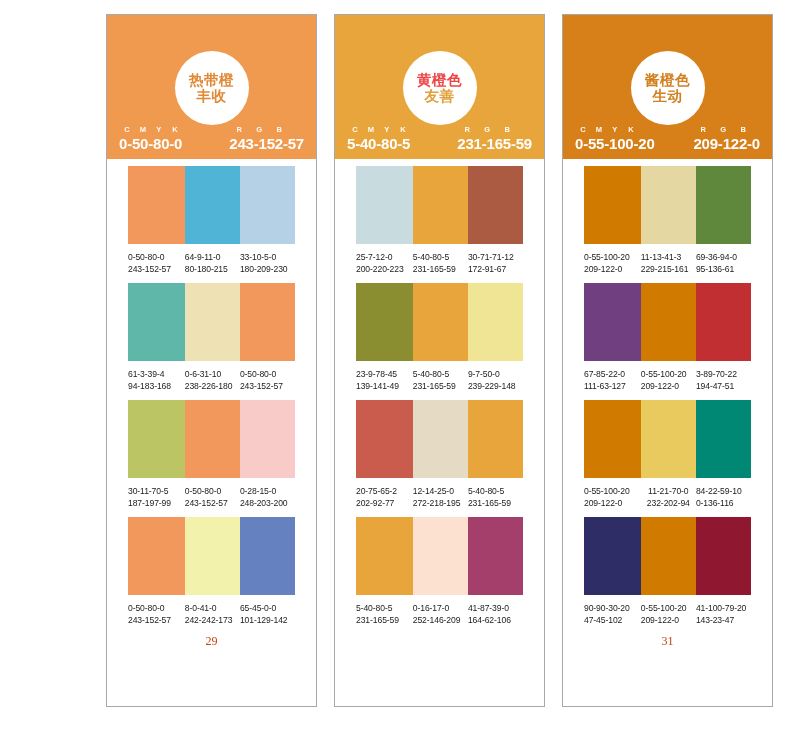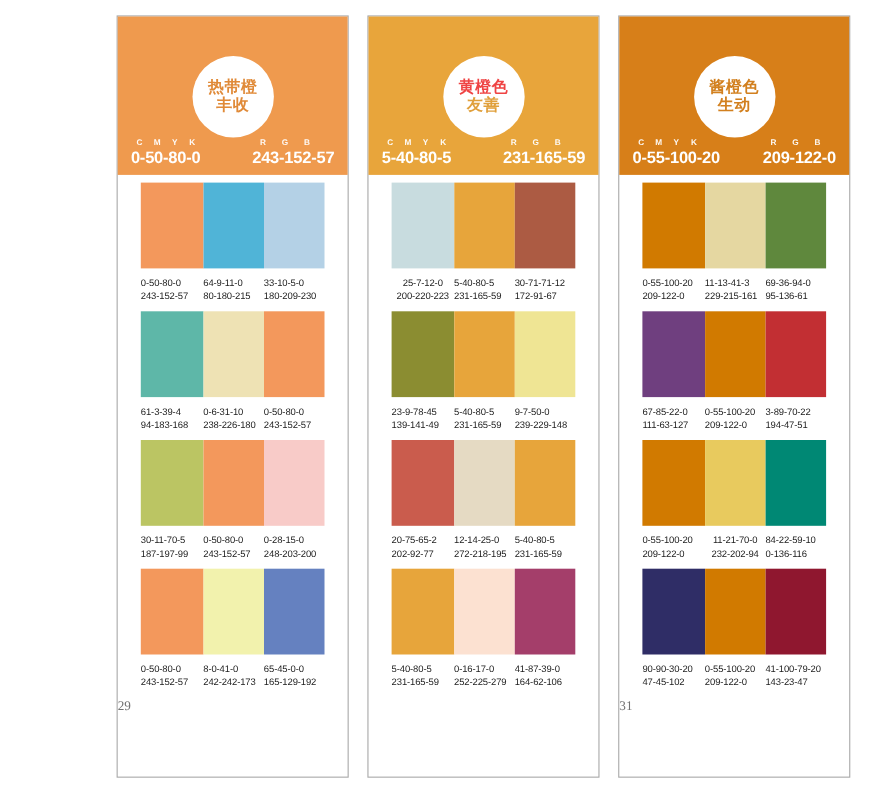--- a/index.html
+++ b/index.html
@@ -120,24 +120,24 @@
   }
   .label {
     font-size: 8.6px;
     color: #1b1b1b;
     line-height: 1.45;
     letter-spacing: -0.1px;
     white-space: nowrap;
   }
   .label div { display: block; }
   .page-num {
-    text-align: left;
+    text-align: center;
     font-family: "Liberation Serif", "DejaVu Serif", serif;
     font-size: 12px;
-    color: #737373;
+    color: #c2410c;
     margin-top: 7px;
   }
 </style>
 </head>
 <body>
 
 <div class="page">
   <div class="cards" id="cards">
       <div class="card" style="border-color: rgb(168, 168, 168);">
         <div class="card-header" style="background: rgb(239, 154, 78);">
@@ -239,21 +239,21 @@
               <div class="label" style="width: 34%;">
                 <div>0-50-80-0</div>
                 <div>243-152-57</div>
               </div>
               <div class="label" style="width: 33%;">
                 <div>8-0-41-0</div>
                 <div>242-242-173</div>
               </div>
               <div class="label" style="width: 33%;">
                 <div>65-45-0-0</div>
-                <div>165-129-192</div>
+                <div>101-129-142</div>
               </div>
             </div>
           </div>
           <div class="page-num">29</div>
         </div>
       </div>
       <div class="card" style="border-color: rgb(168, 168, 168);">
         <div class="card-header" style="background: rgb(232, 165, 59);">
           <div class="badge" style="background: rgb(255, 255, 255);">
             <div class="badge-line" style="color: #ef4444;">黄橙色</div>
@@ -280,21 +280,21 @@
           </div>
         </div>
         <div class="rows">
           <div class="row">
             <div class="swatches">
               <div class="sw" style="background: rgb(200, 220, 223); width: 34%;"></div>
               <div class="sw" style="background: rgb(231, 165, 59); width: 33%;"></div>
               <div class="sw" style="background: rgb(172, 91, 67); width: 33%;"></div>
             </div>
             <div class="labels">
-              <div class="label" style="width: 34%; text-align: center;">
+              <div class="label" style="width: 34%;">
                 <div>25-7-12-0</div>
                 <div>200-220-223</div>
               </div>
               <div class="label" style="width: 33%;">
                 <div>5-40-80-5</div>
                 <div>231-165-59</div>
               </div>
               <div class="label" style="width: 33%;">
                 <div>30-71-71-12</div>
                 <div>172-91-67</div>
@@ -349,21 +349,21 @@
               <div class="sw" style="background: rgb(252, 225, 209); width: 33%;"></div>
               <div class="sw" style="background: rgb(164, 62, 106); width: 33%;"></div>
             </div>
             <div class="labels">
               <div class="label" style="width: 34%;">
                 <div>5-40-80-5</div>
                 <div>231-165-59</div>
               </div>
               <div class="label" style="width: 33%;">
                 <div>0-16-17-0</div>
-                <div>252-225-279</div>
+                <div>252-146-209</div>
               </div>
               <div class="label" style="width: 33%;">
                 <div>41-87-39-0</div>
                 <div>164-62-106</div>
               </div>
             </div>
           </div>
         </div>
       </div>
       <div class="card" style="border-color: rgb(168, 168, 168);">

